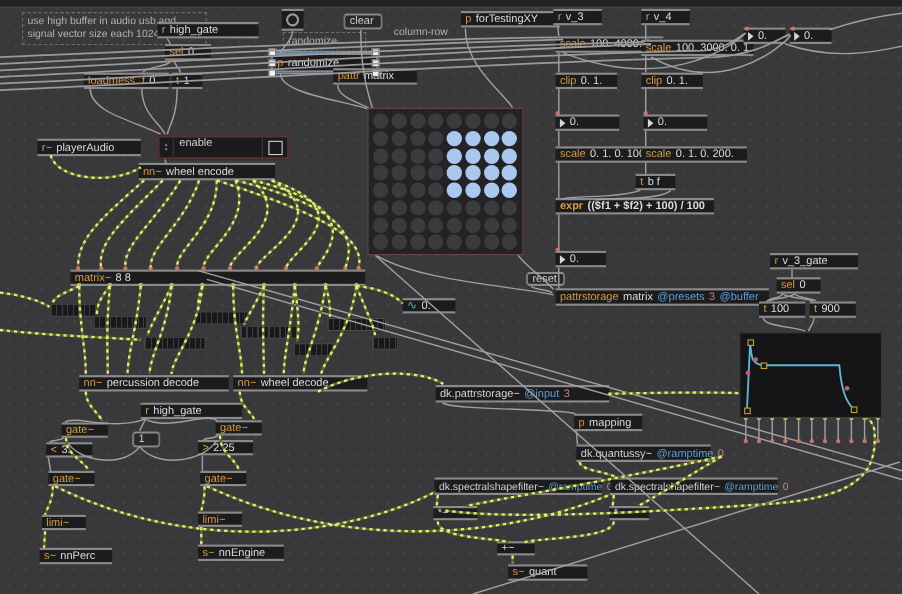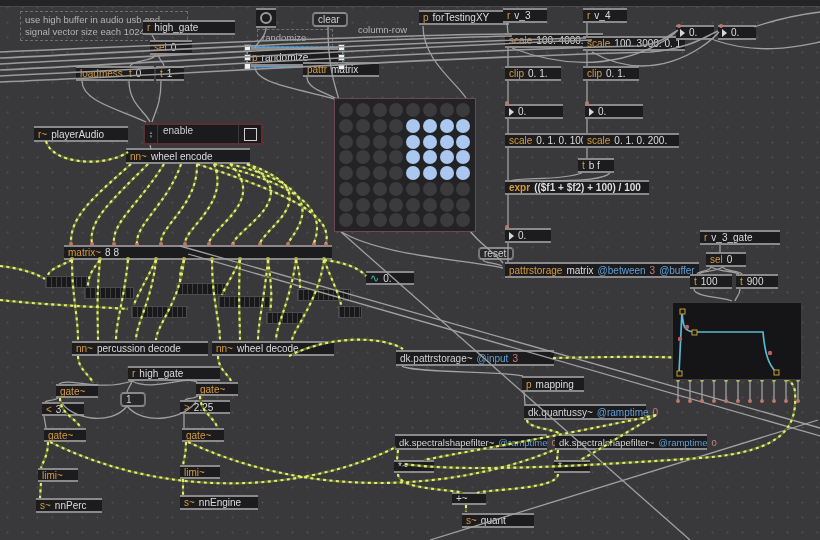--- a/index.html
+++ b/index.html
@@ -159,21 +159,21 @@
   <div class="box num" style="left:505px;top:228px;width:46px;">
       <span class="tri"></span>
       <span class="arg">0.</span>
     </div>
   <div class="box msg" style="left:478px;top:247px;width:36px;height:13px;">
       <span class="mtext">reset</span>
     </div>
   <div class="box" style="left:505px;top:262px;width:194px;height:16px;">
       <span class="name">pattrstorage</span>
       <span class="arg">matrix</span>
-      <span class="attr">@between</span>
+      <span class="attr">@presets</span>
       <span class="aval">3</span>
       <span class="attr">@buffer</span>
     </div>
 
   <div class="box" style="left:700px;top:230px;width:80px;">
       <span class="name">r</span>
       <span class="arg">v_3_gate</span>
     </div>
   <div class="box" style="left:706px;top:252px;width:40px;">
       <span class="name">sel</span>

